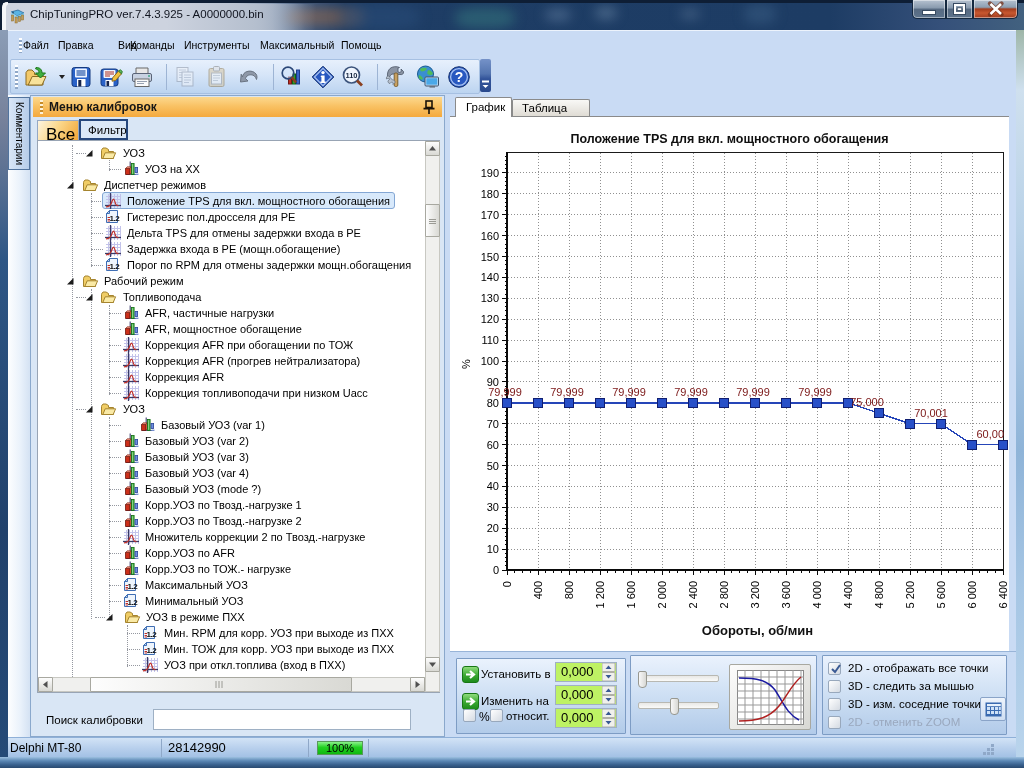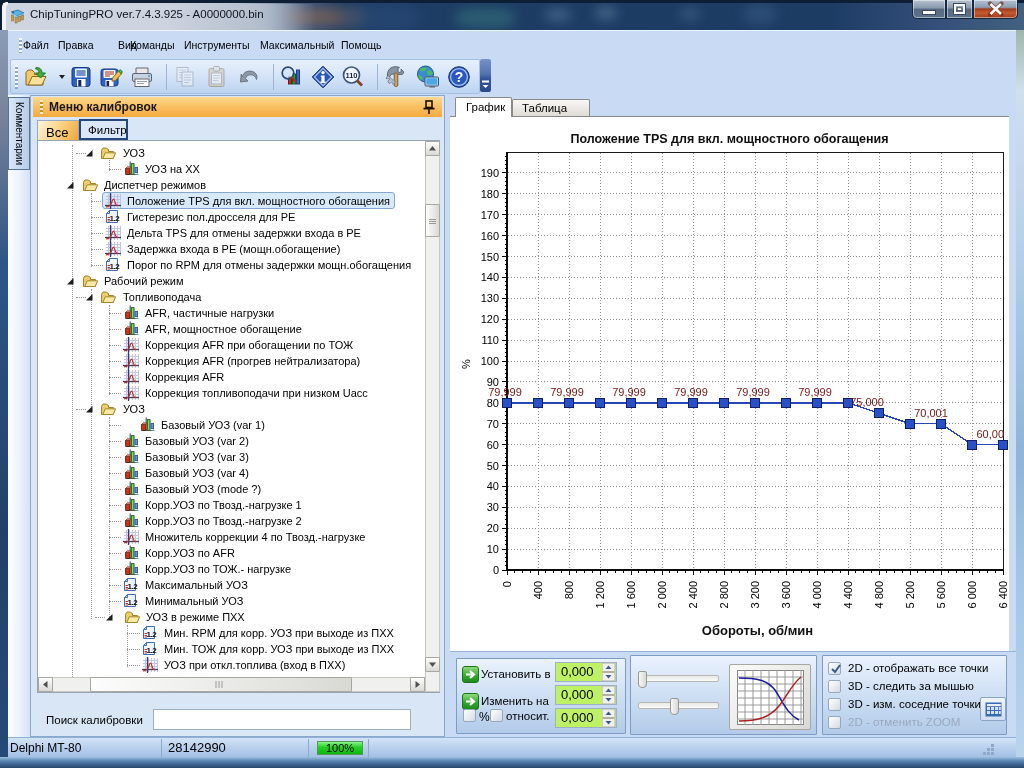--- a/index.html
+++ b/index.html
@@ -54,21 +54,21 @@
 #lpanel{left:30px;top:95px;width:415px;height:642px;background:#d9e6f5;border:1px solid #8aa8cc;}
 #lphead{position:absolute;left:2px;top:1px;width:409px;height:20px;
  background:linear-gradient(180deg,#fcd88e 0%,#f9c264 45%,#f4a93e 100%);}
 #lphead b{position:absolute;left:16px;top:3px;font-size:12px;color:#161616;}
 #lphead .hgrip{position:absolute;left:7px;top:3px;width:3px;height:14px;
  background:repeating-linear-gradient(180deg,#fdf2da 0 2px,#c88c28 2px 4px);}
 #pin{position:absolute;right:7px;top:3px;}
 #lptabs{position:absolute;left:2px;top:22px;width:409px;height:22px;}
 #tab-vse{position:absolute;left:4px;top:2px;width:42px;height:20px;
  background:linear-gradient(120deg,#fdf4e0 0%,#fbd88c 45%,#f1a637 100%);
- border:1px solid #95a8c4;border-bottom:none;font-size:13px;padding:4px 0 0 8px;z-index:2;}
+ border:1px solid #95a8c4;border-bottom:none;font-size:17px;padding:4px 0 0 8px;z-index:2;}
 #tab-filtr{position:absolute;left:46px;top:1px;width:49px;height:21px;
  background:#dbe8f7;border:2px solid #26477c;font-size:11.5px;padding:3px 0 0 7px;}
 #treebox{position:absolute;left:6px;top:44px;width:403px;height:553px;background:#fff;border:1px solid #98a4b4;}
 #tree{position:absolute;left:1px;top:1px;width:385px;height:535px;overflow:hidden;font-size:11px;}
 .trow{position:absolute;height:16px;line-height:16px;white-space:nowrap;color:#000;width:385px;}
 #searchrow{position:absolute;left:2px;top:601px;width:409px;height:38px;}
 #searchrow label{position:absolute;left:13px;top:17px;font-size:11.5px;}
 #searchrow .inp{position:absolute;left:120px;top:12px;width:258px;height:21px;border:1px solid #9eb0c4;background:#fff;}
 
 
@@ -634,21 +634,21 @@
 <div class="abs" style="left:70px;top:395px;width:12px;border-top:1px dotted #9598a0"></div>
 <div class="trow" style="left:0;top:387px">
           <svg class="abs" style="left:84px;top:0px" width="17" height="16">
             <g stroke="#c3c3ea" stroke-width="1">
               <path d="M1 3.5 H16 M1 6.5 H16 M1 9.5 H16 M1 12.5 H16 M3.5 1 V15 M6.5 1 V15 M9.5 1 V15 M12.5 1 V15 M15.5 1 V15"></path>
             </g>
             <path d="M5.5 0 V16" stroke="#3a3a66" stroke-width="1.3"></path>
             <path d="M0 12.5 H16" stroke="#3a3a66" stroke-width="1.3"></path>
             <path d="M1 13.8 C3.5 13.8 5 13 6.2 10.5 C7.2 8.2 7.6 6.2 8.6 6.2 C9.6 6.2 9.8 9.3 10.8 11.3 C11.4 12.4 12.3 12.6 13.4 12.6" stroke="#c13028" stroke-width="1.2" fill="none"></path>
           </svg>
-          <span class="abs" style="left:106px">Множитель коррекции 4 по Твозд.-нагрузке</span>
+          <span class="abs" style="left:106px">Множитель коррекции 2 по Твозд.-нагрузке</span>
         </div>
 <div class="abs" style="left:70px;top:411px;width:12px;border-top:1px dotted #9598a0"></div>
 <div class="trow" style="left:0;top:403px">
           <svg class="abs" style="left:84px;top:0px" width="17" height="16">
             <path d="M7.2 0.5 V13.5" stroke="#404070" stroke-width="1.1"></path>
             <path d="M3 13.5 L15 13.5" stroke="#5060a8" stroke-width="1"></path>
             <path d="M2.5 7.5 h4.4 v6 h-4.4 z" fill="#cc2f1a" stroke="#6e150a" stroke-width="0.8"></path>
             <path d="M2.5 7.5 L4.2 5.8 L8.6 5.8 L6.9 7.5 z" fill="#f0907c" stroke="#6e150a" stroke-width="0.6"></path>
             <path d="M6.9 7.5 L8.6 5.8 L8.6 11.8 L6.9 13.5 z" fill="#e56a54" stroke="#6e150a" stroke-width="0.6"></path>
             <rect x="8.4" y="2.5" width="2.7" height="11" fill="#3fae3f" stroke="#0f6e0f" stroke-width="0.8"></rect>

